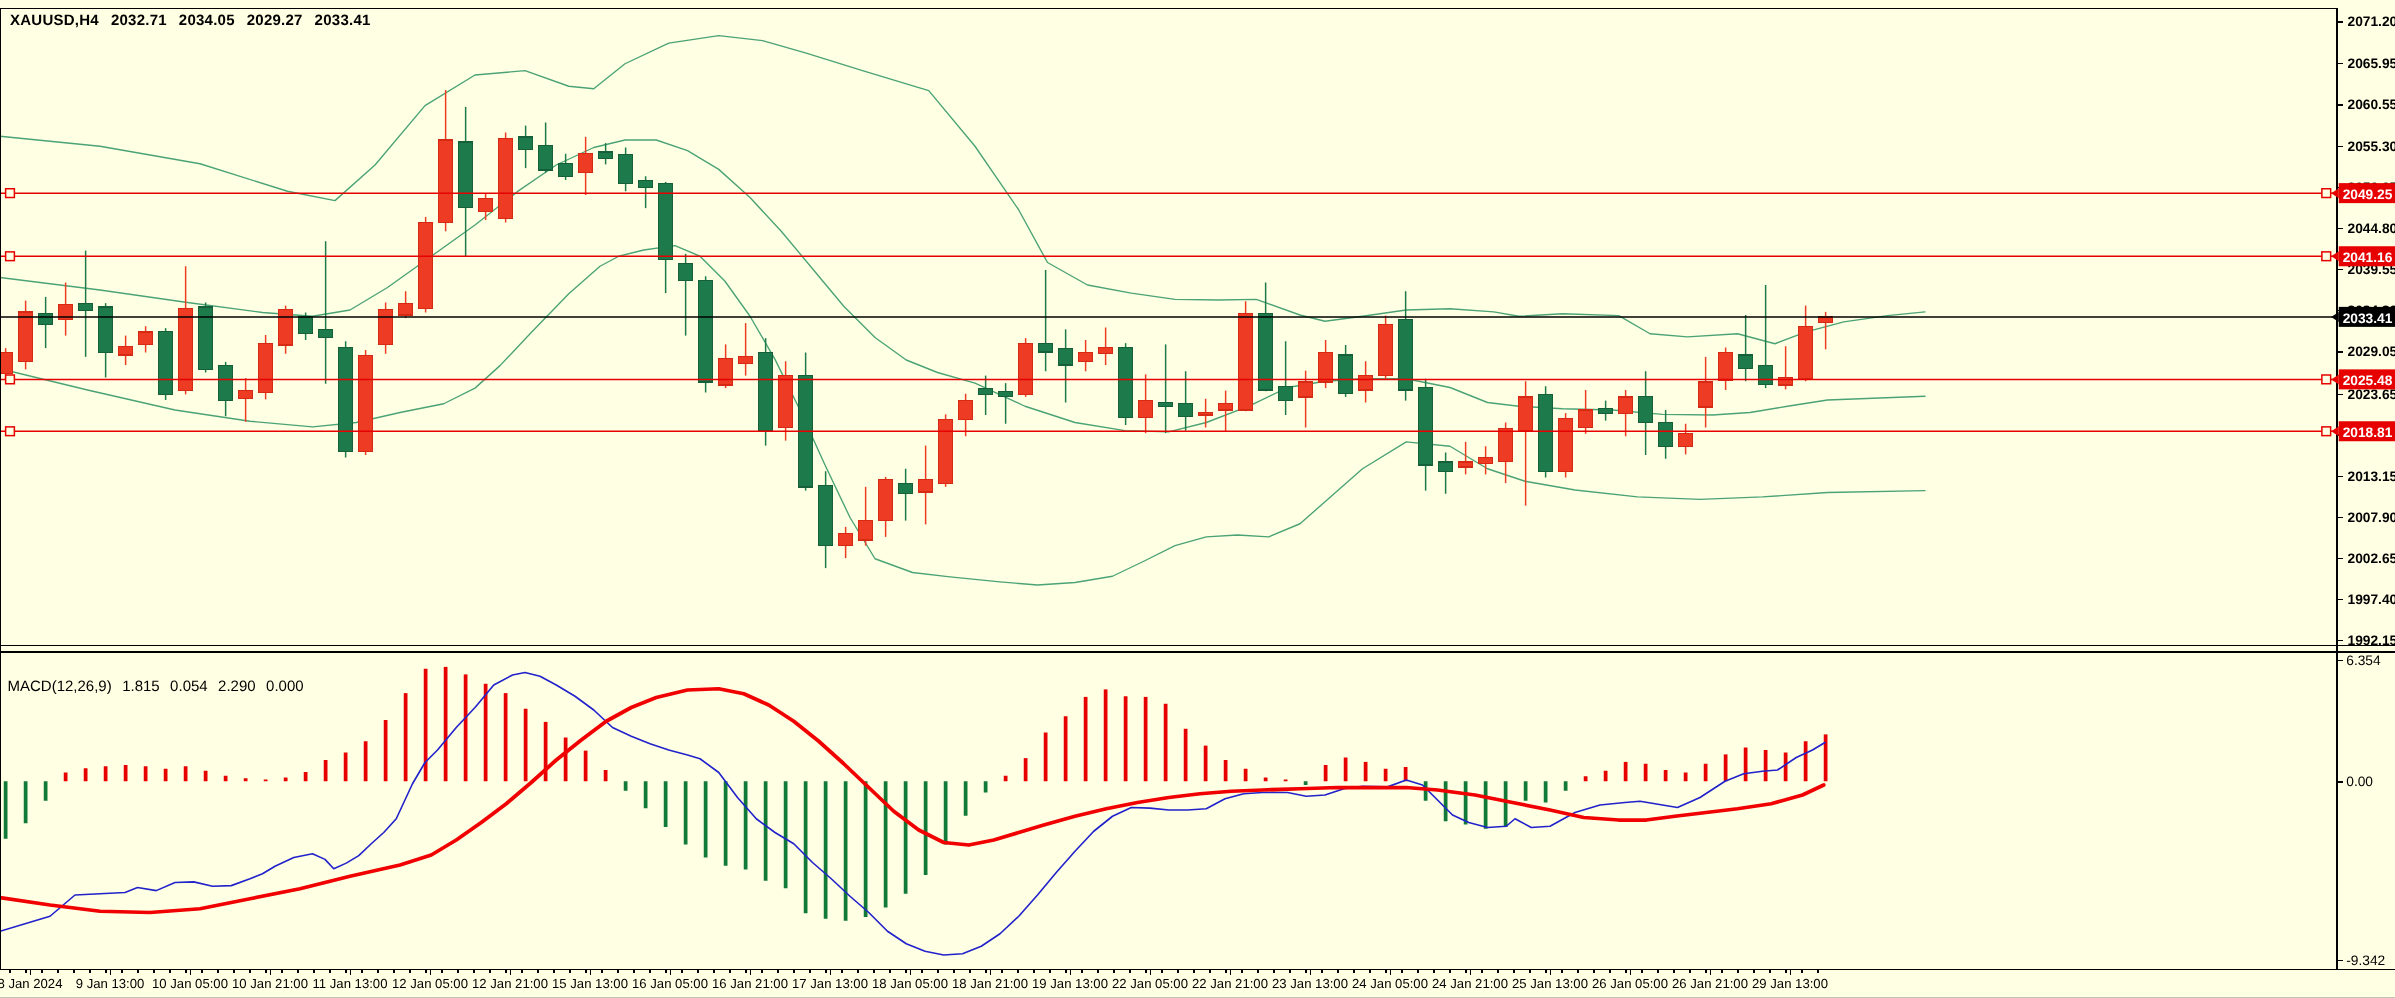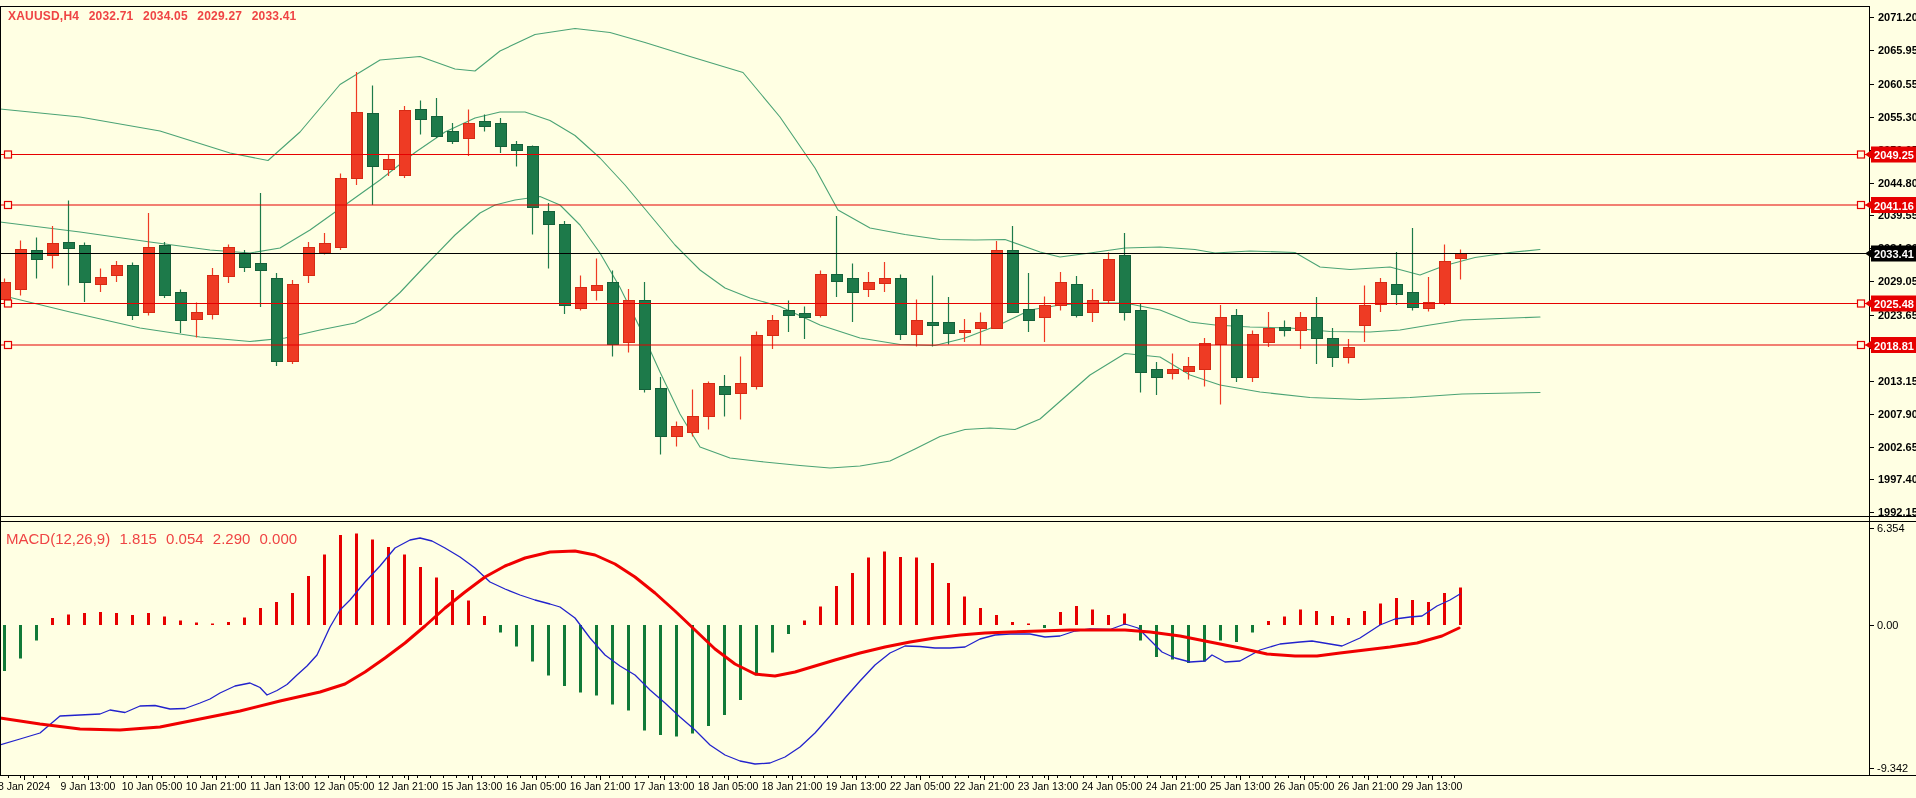--- a/index.html
+++ b/index.html
@@ -1,21 +1,21 @@
 <!DOCTYPE html>
 <html><head>
 <meta charset="utf-8">
 <style>
   html,body{margin:0;padding:0;background:#888;}
   .screen{position:relative;width:1916px;height:798px;background:#ffffe3;overflow:hidden;
-          font-family:"Liberation Sans",sans-serif;color:#ef4444;}
+          font-family:"Liberation Sans",sans-serif;color:#000000;}
   .screen svg{position:absolute;left:0;top:0;}
   .ohlc-title{position:absolute;left:8px;top:9px;font-size:12px;font-weight:700;letter-spacing:.2px;z-index:5;}
   .ohlc-title span{margin-right:6px;}
-  .macd-title{position:absolute;left:6px;top:530px;font-size:15px;z-index:5;}
+  .macd-title{position:absolute;left:6px;top:542px;font-size:12px;z-index:5;}
   .macd-title span{margin-right:5px;}
 </style>
 </head>
 <body>
 
 <div class="screen">
 
   <div class="ohlc-title">
     <span>XAUUSD,H4</span>
     <span>2032.71</span>

